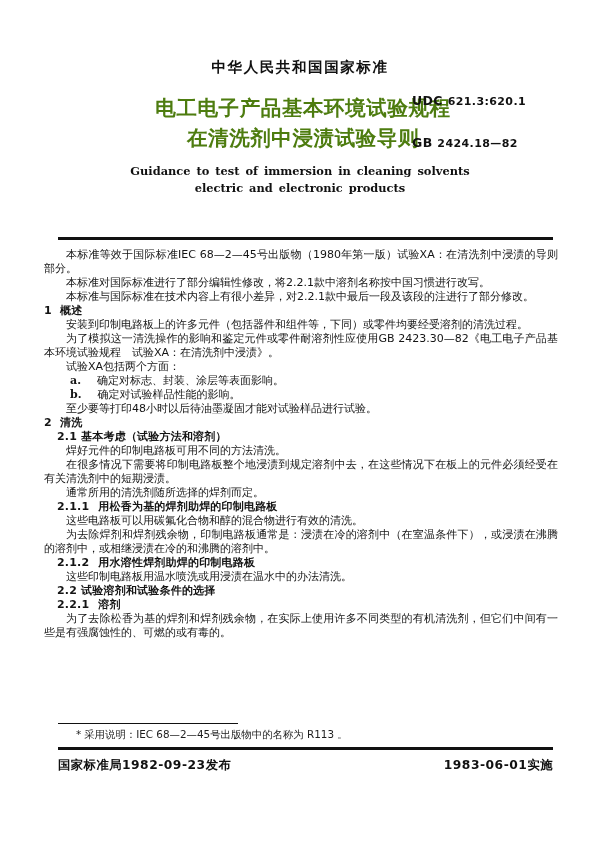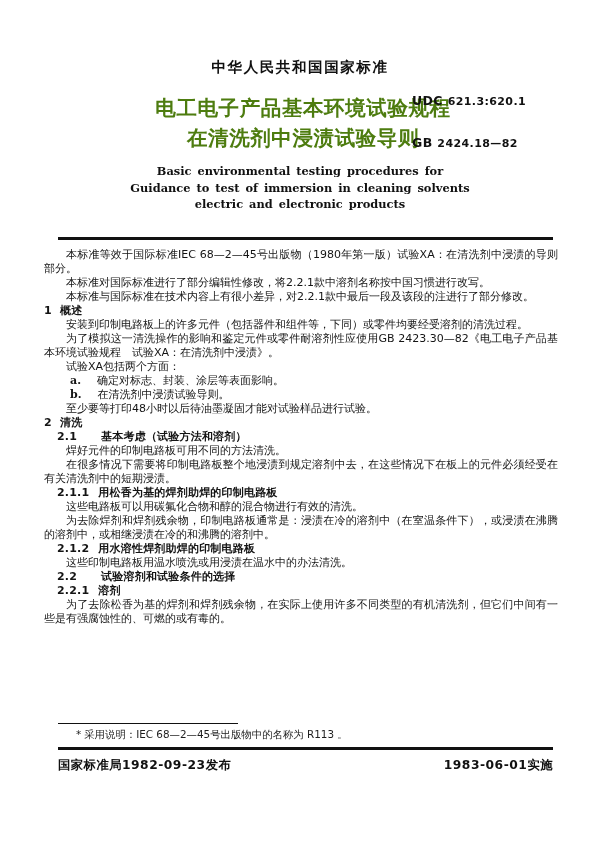--- a/index.html
+++ b/index.html
@@ -145,21 +145,21 @@
   }
   .sec-head .num { margin-right: 8px; }
 
   .sub-head {
     font-weight: bold;
     text-indent: 0;
     padding-left: 13px;
     letter-spacing: 0.2px;
     margin-top: 2px;
   }
-  .sub-head .num { margin-right: 24px; }
+  .sub-head .num { margin-right: 4px; }
 
   .sub-sub-head {
     font-weight: bold;
     text-indent: 0;
     padding-left: 13px;
     letter-spacing: 0.2px;
   }
   .sub-sub-head .num { margin-right: 9px; }
 
   .list-item {
@@ -220,21 +220,20 @@
         <span class="small">621.3:620.1</span>
       </div>
       <div class="gb">
         <span>GB</span>
         <span class="small">2424.18—82</span>
       </div>
     </div>
   </div>
 
   <div class="en-title">
-    <div>Basic environmental testing procedures for</div>
     <div>Guidance to test of immersion in cleaning solvents</div>
     <div>electric and electronic products</div>
   </div>
 
   <div class="rule-top"></div>
   <div class="rule-footnote"></div>
   <div class="rule-bottom"></div>
 
   <div class="content">
 
@@ -245,33 +244,34 @@
     <p class="sec-head">
       <span class="num">1</span><span>概述</span>
     </p>
     <p class="p-indent">安装到印制电路板上的许多元件（包括器件和组件等，下同）或零件均要经受溶剂的清洗过程。</p>
     <p class="p-indent">为了模拟这一清洗操作的影响和鉴定元件或零件耐溶剂性应使用GB 2423.30—82《电工电子产品基本环境试验规程　试验XA：在清洗剂中浸渍》。</p>
     <p class="p-indent">试验XA包括两个方面：</p>
     <p class="list-item">
       <span class="mk">a.</span><span>确定对标志、封装、涂层等表面影响。</span>
     </p>
     <p class="list-item">
-      <span class="mk">b.</span><span>在清洗剂中浸渍试验导则。</span>
+      <span class="mk">b.</span><span>确定对试验样品性能的影响。</span>
     </p>
     <p class="p-indent">至少要等打印48小时以后待油墨凝固才能对试验样品进行试验。</p>
 
     <p class="sec-head">
       <span class="num">2</span><span>清洗</span>
     </p>
 
     <p class="sub-head">
       <span class="num">2.1</span><span>基本考虑（试验方法和溶剂）</span>
     </p>
     <p class="p-indent">焊好元件的印制电路板可用不同的方法清洗。</p>
     <p class="p-indent">在很多情况下需要将印制电路板整个地浸渍到规定溶剂中去，在这些情况下在板上的元件必须经受在有关清洗剂中的短期浸渍。</p>
+    <p class="p-indent">通常所用的清洗剂随所选择的焊剂而定。</p>
 
     <p class="sub-sub-head">
       <span class="num">2.1.1</span><span>用松香为基的焊剂助焊的印制电路板</span>
     </p>
     <p class="p-indent">这些电路板可以用碳氟化合物和醇的混合物进行有效的清洗。</p>
     <p class="p-indent">为去除焊剂和焊剂残余物，印制电路板通常是：浸渍在冷的溶剂中（在室温条件下），或浸渍在沸腾的溶剂中，或相继浸渍在冷的和沸腾的溶剂中。</p>
 
     <p class="sub-sub-head">
       <span class="num">2.1.2</span><span>用水溶性焊剂助焊的印制电路板</span>
     </p>

